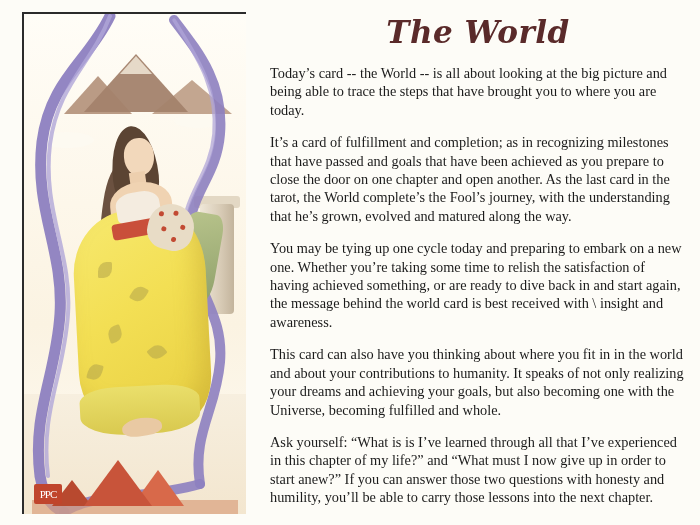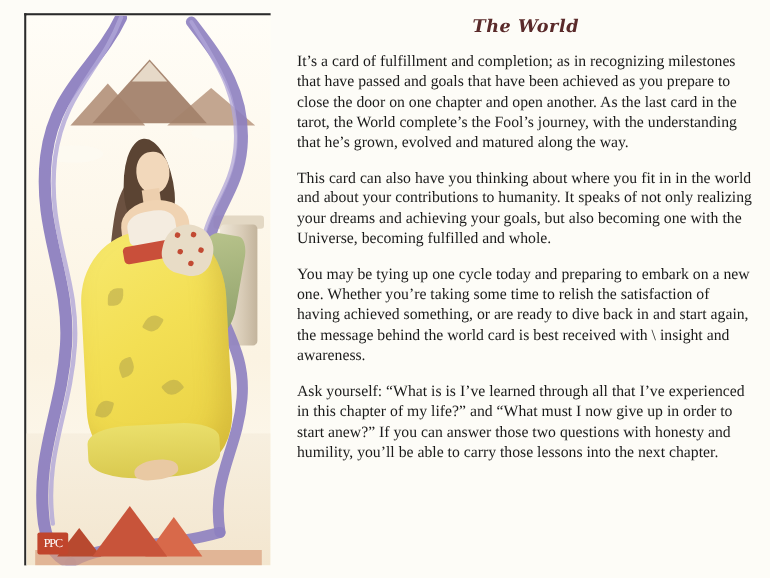--- a/index.html
+++ b/index.html
@@ -287,21 +287,21 @@
 
   
   .text-pane {
     flex: 1 1 auto;
     padding: 10px 14px 0 8px;
     box-sizing: border-box;
   }
   .title {
     font-family: "DejaVu Serif", serif;
     font-style: italic;
-    font-size: 16px;
+    font-size: 31px;
     color: #5a2a2a;
     text-align: center;
     margin: 4px 0 14px 0;
     letter-spacing: .5px;
   }
   .para {
     font-family: "Liberation Serif", serif;
     font-size: 14.3px;
     line-height: 18.4px;
     color: #1b1b1b;
@@ -375,19 +375,20 @@
         <div class="rock rock-2"></div>
         <div class="rock rock-1"></div>
 
         <div class="sig">PPC</div>
       </div>
     </div>
   </div>
 
   <div class="text-pane">
     <h1 class="title">The World</h1>
+    <p class="para">Today’s card -- the World -- is all about looking at the big picture and being able to trace the steps that have brought you to where you are today.</p>
     <p class="para">It’s a card of fulfillment and completion; as in recognizing milestones that have passed and goals that have been achieved as you prepare to close the door on one chapter and open another. As the last card in the tarot, the World complete’s the Fool’s journey, with the understanding that he’s grown, evolved and matured along the way.</p>
+    <p class="para">You may be tying up one cycle today and preparing to embark on a new one. Whether you’re taking some time to relish the satisfaction of having achieved something, or are ready to dive back in and start again, the message behind the world card is best received with \ insight and awareness.</p>
     <p class="para">This card can also have you thinking about where you fit in in the world and about your contributions to humanity. It speaks of not  only realizing your dreams and achieving your goals, but also becoming one with the Universe, becoming fulfilled and whole.</p>
-    <p class="para">You may be tying up one cycle today and preparing to embark on a new one. Whether you’re taking some time to relish the satisfaction of having achieved something, or are ready to dive back in and start again, the message behind the world card is best received with \ insight and awareness.</p>
     <p class="para">Ask yourself: “What is is I’ve learned through all that I’ve experienced in this chapter of my life?” and “What must I now give up in order to start anew?” If you can answer those two questions with honesty and humility, you’ll be able to carry those lessons into the next chapter.</p>
   </div>
 
 </div>
 
 </body></html>

